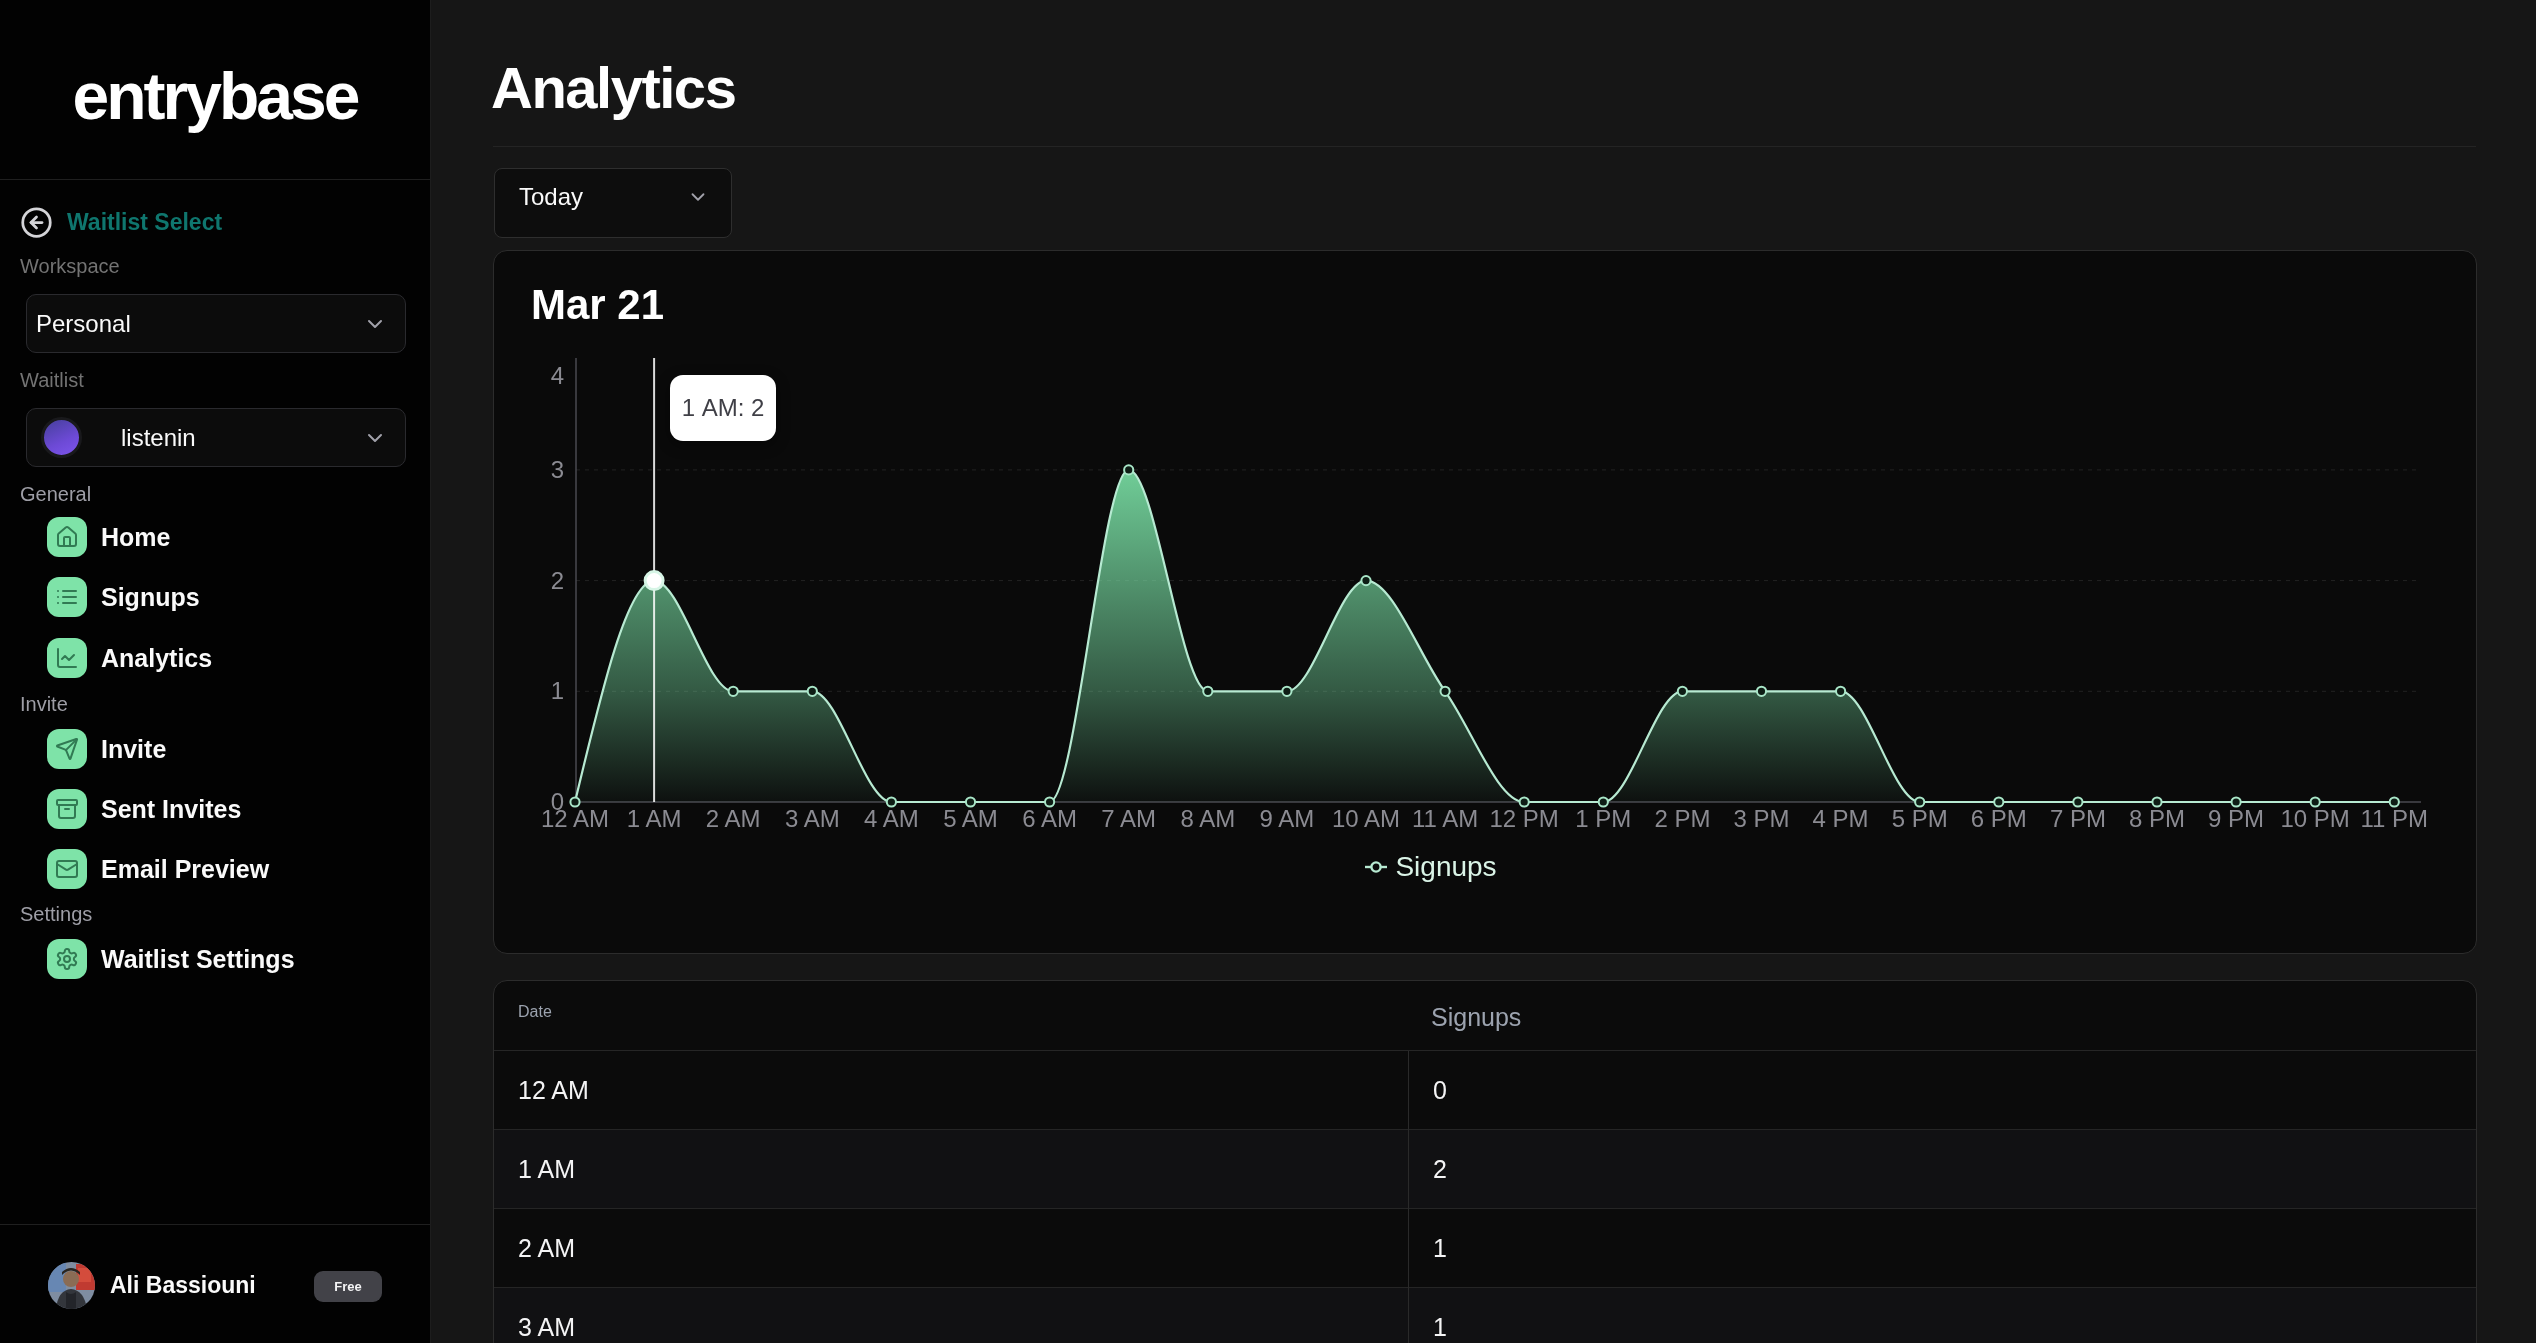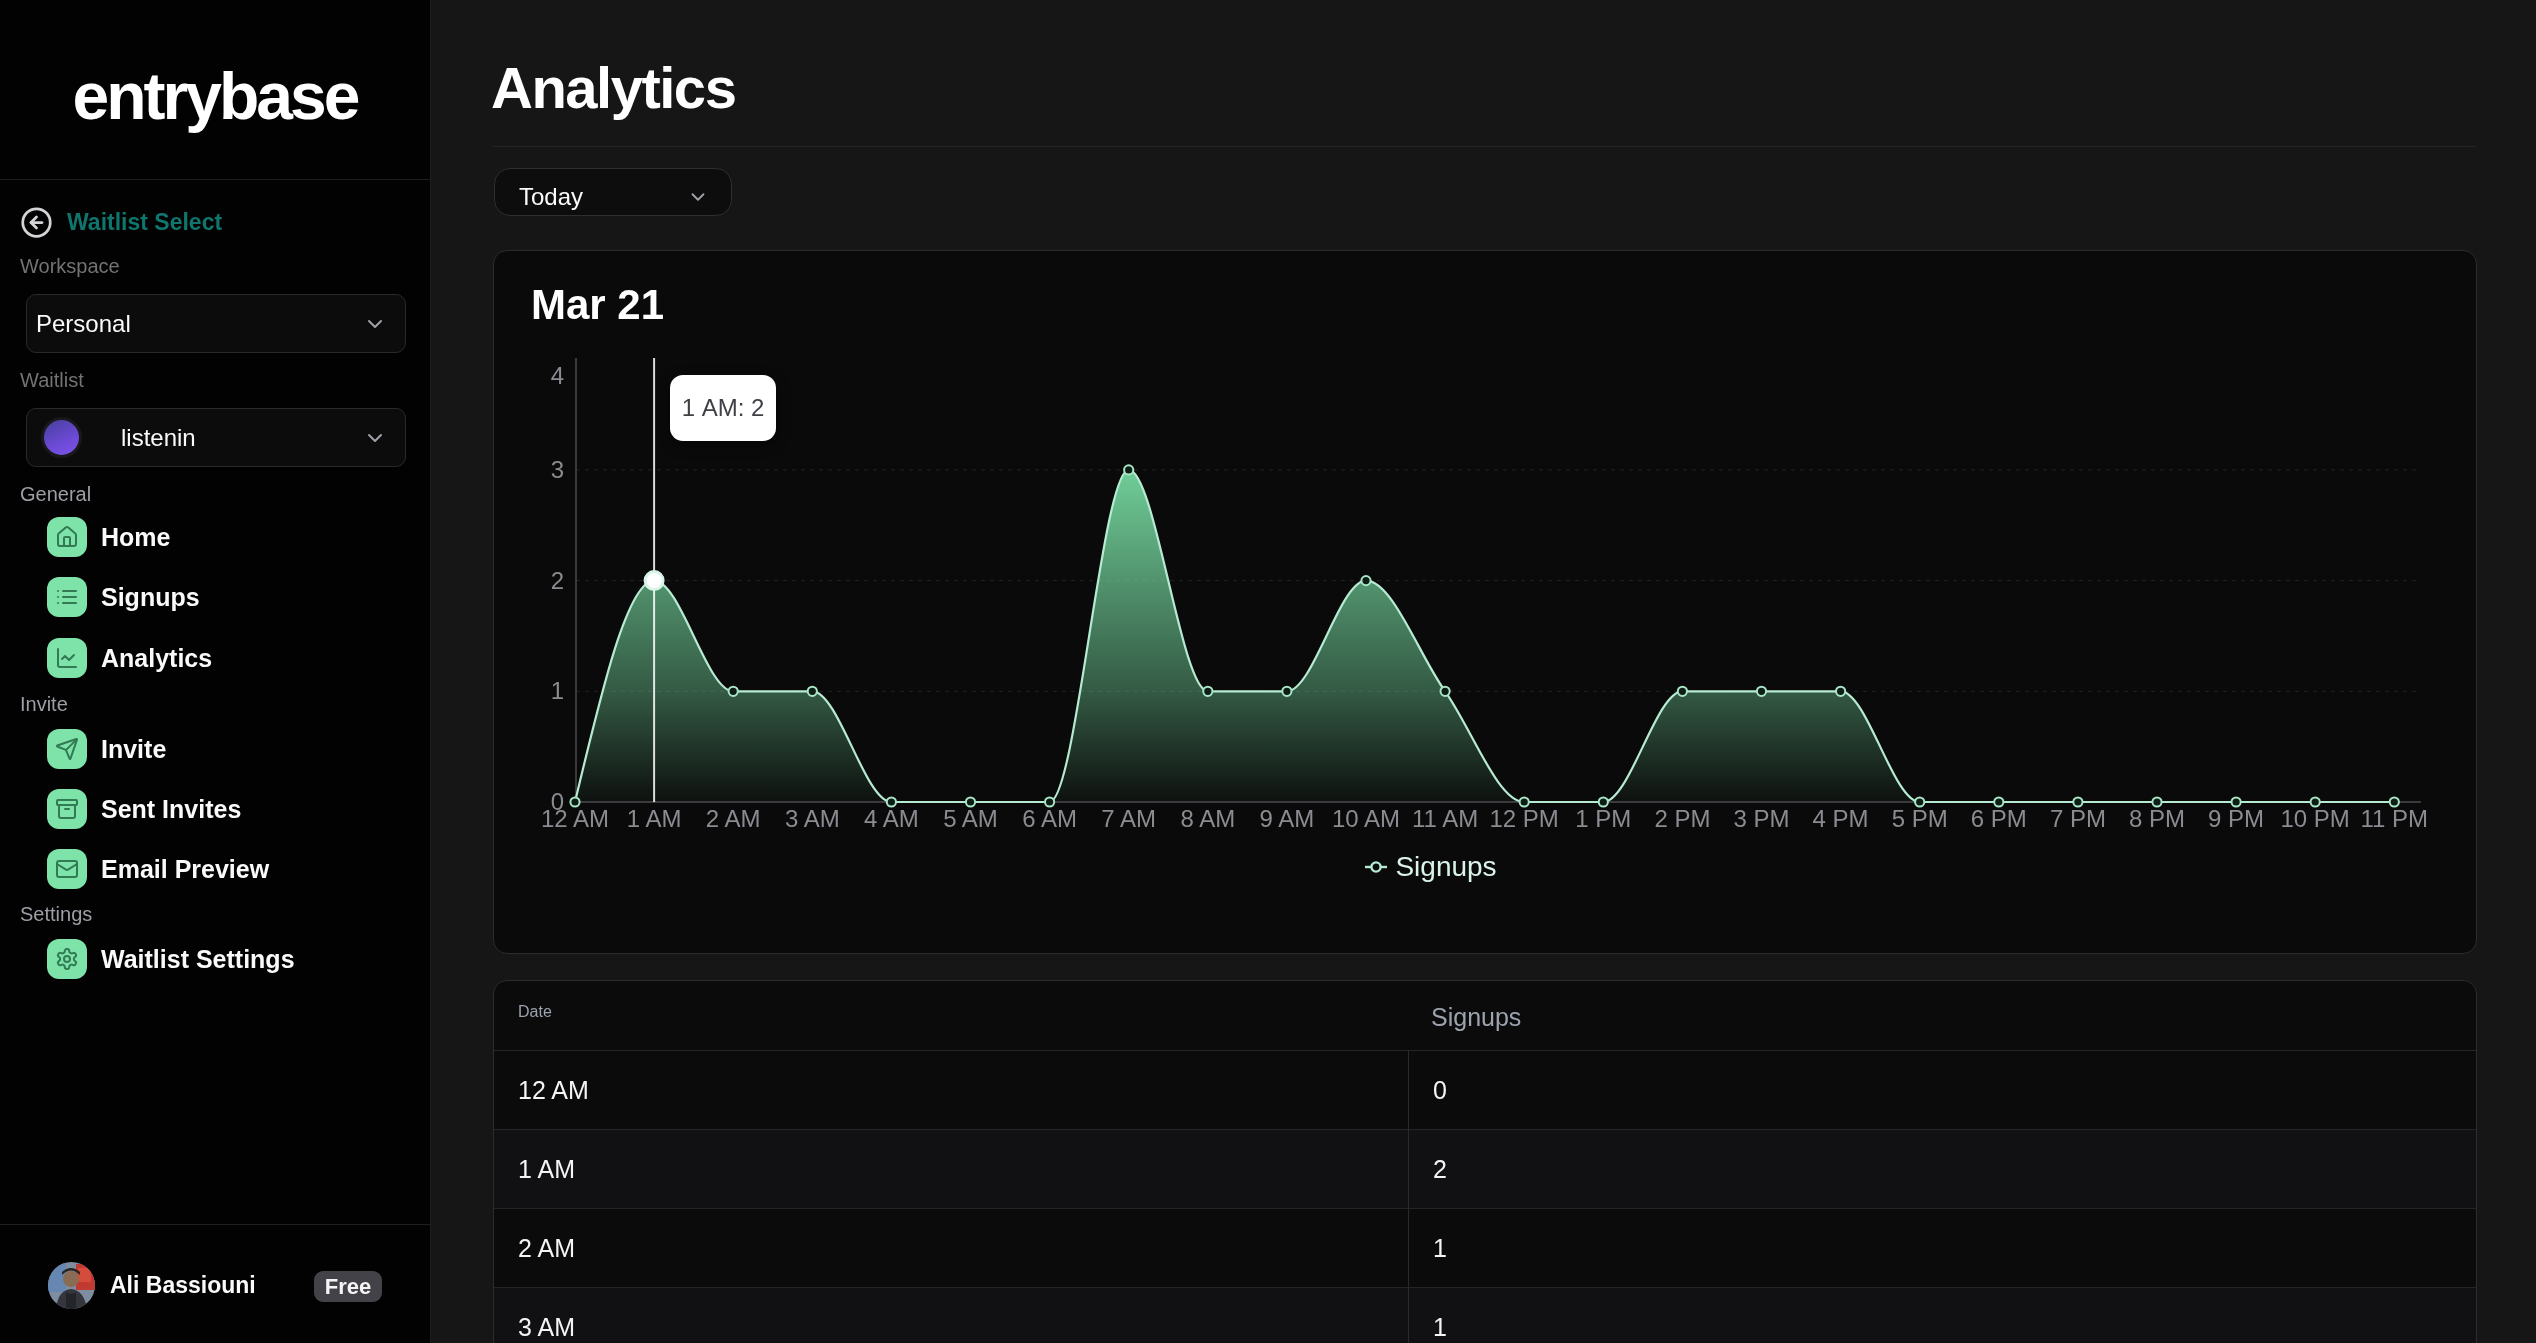--- a/index.html
+++ b/index.html
@@ -18,25 +18,25 @@
 .chev svg, .tchev svg { width:100%; height:100%; stroke:#a1a1aa; stroke-width:2; fill:none; stroke-linecap:round; stroke-linejoin:round; }
 .seltext { font-size:24px; color:#fafafa; }
 .wl-circle { width:41px; height:41px; border-radius:50%; margin-left:14px; background:linear-gradient(155deg,#4c41a5 10%,#6d4ad6 60%,#7d55ec 100%); border:3px solid #19191c; }
 .nav { position:absolute; left:47px; height:40px; display:flex; align-items:center; }
 .nicon { width:40px; height:40px; border-radius:12px; background:#7ee3a8; display:flex; align-items:center; justify-content:center; }
 .nicon svg { width:24px; height:24px; stroke:#317a53; stroke-width:2; fill:none; stroke-linecap:round; stroke-linejoin:round; }
 .nlabel { margin-left:14px; font-size:25px; font-weight:600; color:#fafafa; }
 .footer { position:absolute; left:0; top:1224px; width:100%; height:119px; border-top:1px solid #1f1f1f; }
 .avatar { position:absolute; left:48px; top:37px; width:47px; height:47px; border-radius:50%; overflow:hidden; }
 .uname { position:absolute; left:110px; top:47px; font-size:23px; font-weight:700; color:#fafafa; }
-.badge { position:absolute; left:314px; top:46px; width:68px; height:31px; background:#424248; border-radius:9px; font-size:22px; font-weight:600; color:#f4f4f5; display:flex; align-items:center; justify-content:center; }
+.badge { position:absolute; left:314px; top:46px; width:68px; height:31px; background:#424248; border-radius:9px; font-size:13px; font-weight:600; color:#f4f4f5; display:flex; align-items:center; justify-content:center; }
 .main { position:absolute; left:431px; top:0; width:2105px; height:1343px; }
 .h1 { position:absolute; left:60px; top:54px; font-size:58px; font-weight:700; letter-spacing:-1.5px; color:#fff; }
 .hdiv { position:absolute; left:62px; top:146px; width:1983px; height:1px; background:#242424; }
-.todaybtn { position:absolute; left:63px; top:168px; width:238px; height:48px; background:#0d0d0d; border:1px solid #2e2e2e; border-radius:16px; }
+.todaybtn { position:absolute; left:63px; top:168px; width:238px; height:70px; background:#0d0d0d; border:1px solid #2e2e2e; border-radius:8px; }
 .todaybtn .tx { position:absolute; left:24px; top:14px; font-size:24px; color:#fafafa; }
 .tchev { position:absolute; right:22px; top:17px; width:22px; height:22px; }
 .card { position:absolute; left:62px; background:#0a0a0a; border:1px solid #2c2c2c; border-radius:14px;padding-left:30px; }
 #chartcard { top:250px; width:1984px; height:704px; }
 .cardtitle { position:absolute; left:37px; top:30px; font-size:42px; font-weight:700; color:#fff; }
 .axl { font-size:24px; fill:#8b8b92; font-family:"Liberation Sans", sans-serif; }
 .ayl { font-size:24px; fill:#8b8b92; font-family:"Liberation Sans", sans-serif; }
 .grid { stroke:rgba(255,255,255,0.10); stroke-width:1; stroke-dasharray:4 5; }
 .dot { fill:#0e1d15; stroke:#a9e6c8; stroke-width:2; }
 .tooltip { position:absolute; left:176px; top:124px; width:106px; height:66px; background:#fff; border-radius:13px; box-shadow:0 4px 14px rgba(0,0,0,.45); display:flex; align-items:center; justify-content:center; font-size:24px; color:#3f3f46; }

